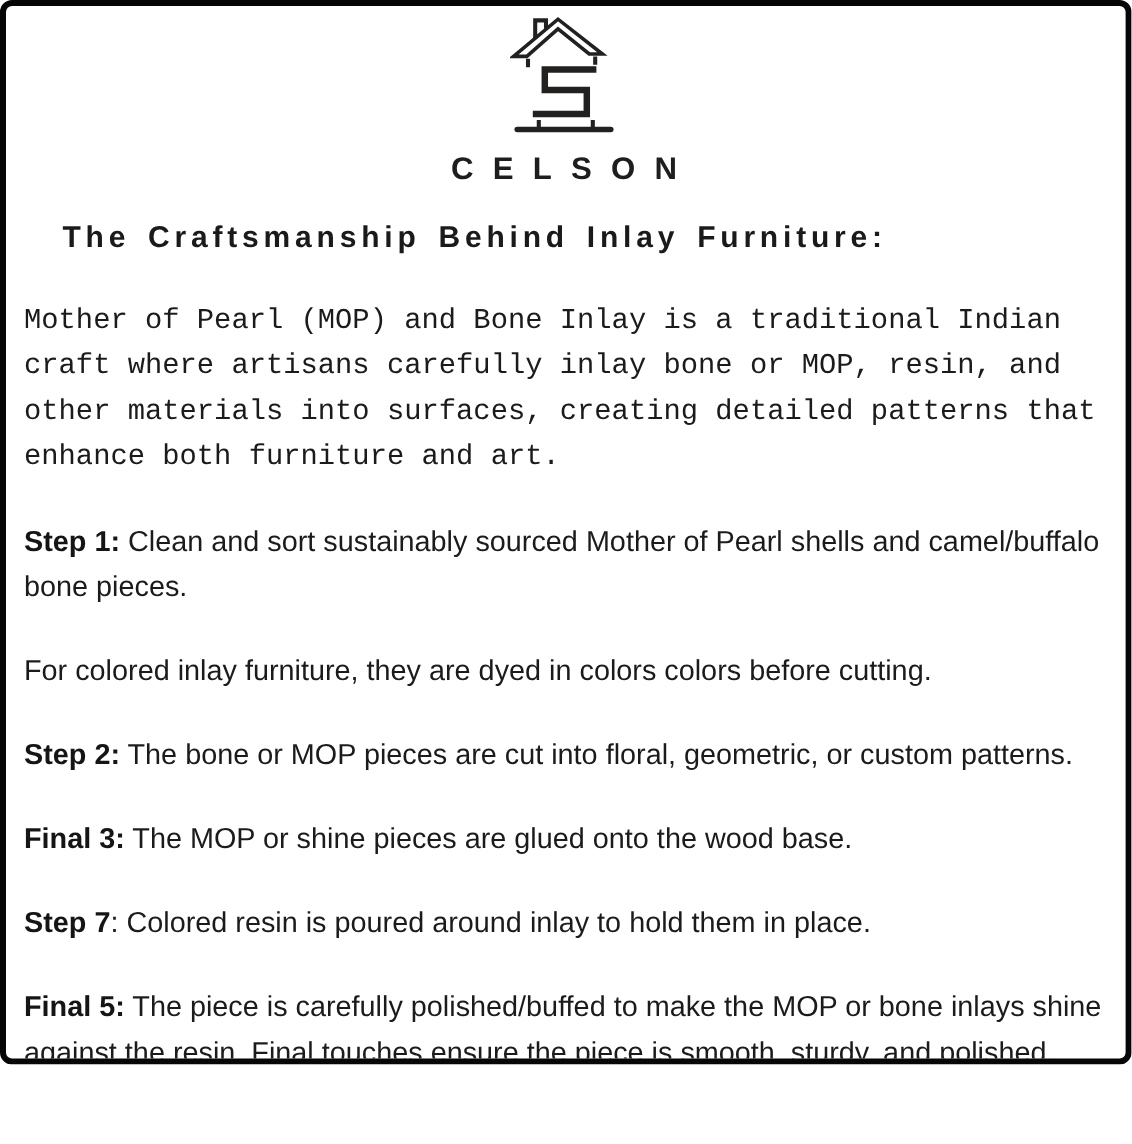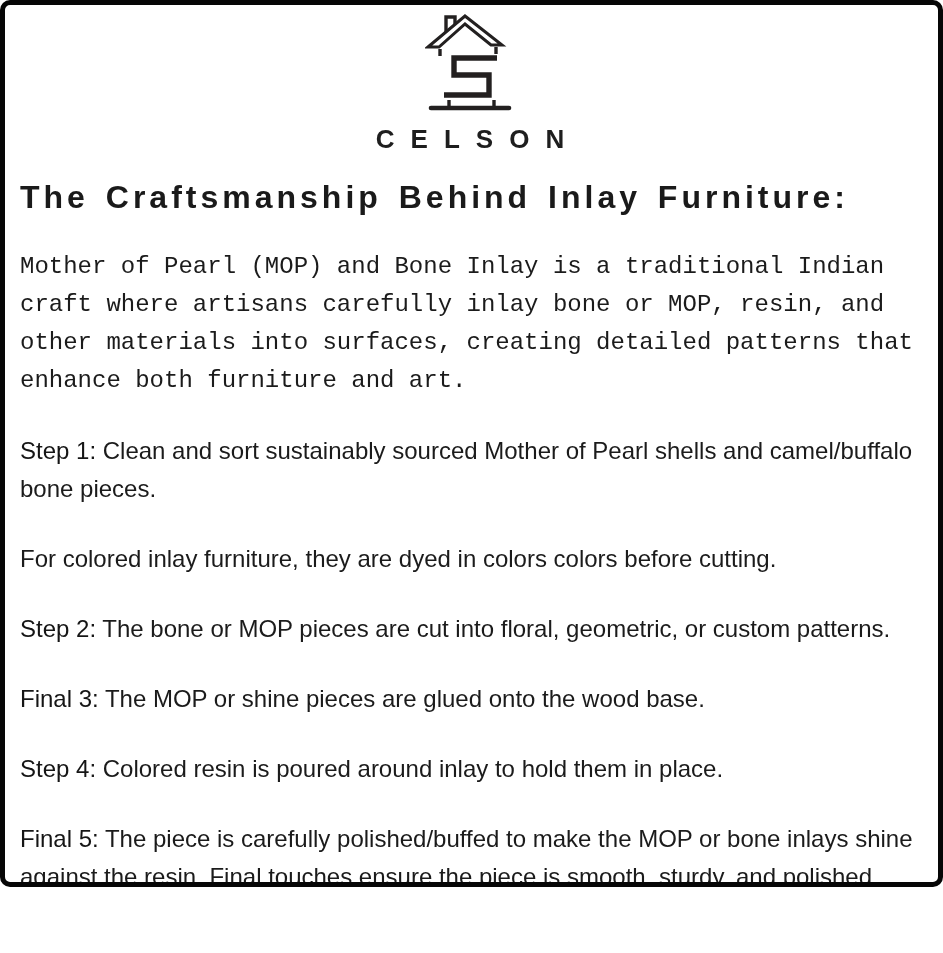--- a/index.html
+++ b/index.html
@@ -33,40 +33,41 @@
     margin-top: 5px;
     font-size: 26px;
     font-weight: 700;
     letter-spacing: 16px;
     padding-left: 16px;
     line-height: 30px;
     color: #1e1e1e;
   }
   .heading {
     margin-top: 26px;
-    font-size: 32px;
+    font-size: 25px;
     font-weight: 700;
     letter-spacing: 4px;
     word-spacing: 4px;
     line-height: 34px;
     color: #1a1a1a;
     white-space: nowrap;
+    margin-left: 32px;
   }
   .body-copy p {
     margin: 32px 0 0 0;
     font-size: 24px;
     line-height: 38px;
     color: #1b1b1b;
   }
   .body-copy p.first {
     margin-top: 34px;
     font-family: Liberation Mono, monospace;
   }
   .body-copy b {
-    font-weight: 400;
+    font-weight: 700;
     color: #151515;
   }
 </style>
 </head>
 <body>
 
 <div class="frame">
 
   <div class="logo-wrap">
     <svg viewBox="0 0 90 104" fill="none" stroke="#232020" xmlns="http://www.w3.org/2000/svg">
@@ -94,18 +95,18 @@
     <p class="first"><b></b><span>Mother of Pearl (MOP) and Bone Inlay is a traditional Indian craft where artisans carefully inlay bone or MOP, resin, and other materials into surfaces, creating detailed patterns that enhance both furniture and art.</span></p>
 
     <p><b>Step 1:</b><span> Clean and sort sustainably sourced Mother of Pearl shells and camel/buffalo bone pieces.</span></p>
 
     <p><b></b><span>For colored inlay furniture, they are dyed in colors colors before cutting.</span></p>
 
     <p><b>Step 2:</b><span> The bone or MOP pieces are cut into floral, geometric, or custom patterns.</span></p>
 
     <p><b>Final 3:</b><span> The MOP or shine pieces are glued onto the wood base.</span></p>
 
-    <p><b>Step 4</b><span>: Colored resin is poured around inlay to hold them in place.</span></p>
+    <p><b>Step 7</b><span>: Colored resin is poured around inlay to hold them in place.</span></p>
 
     <p><b>Final 5:</b><span> The piece is carefully polished/buffed to make the MOP or bone inlays shine against the resin. Final touches ensure the piece is smooth, sturdy, and polished.</span></p>
   </div>
 
 </div>
 
 </body></html>

